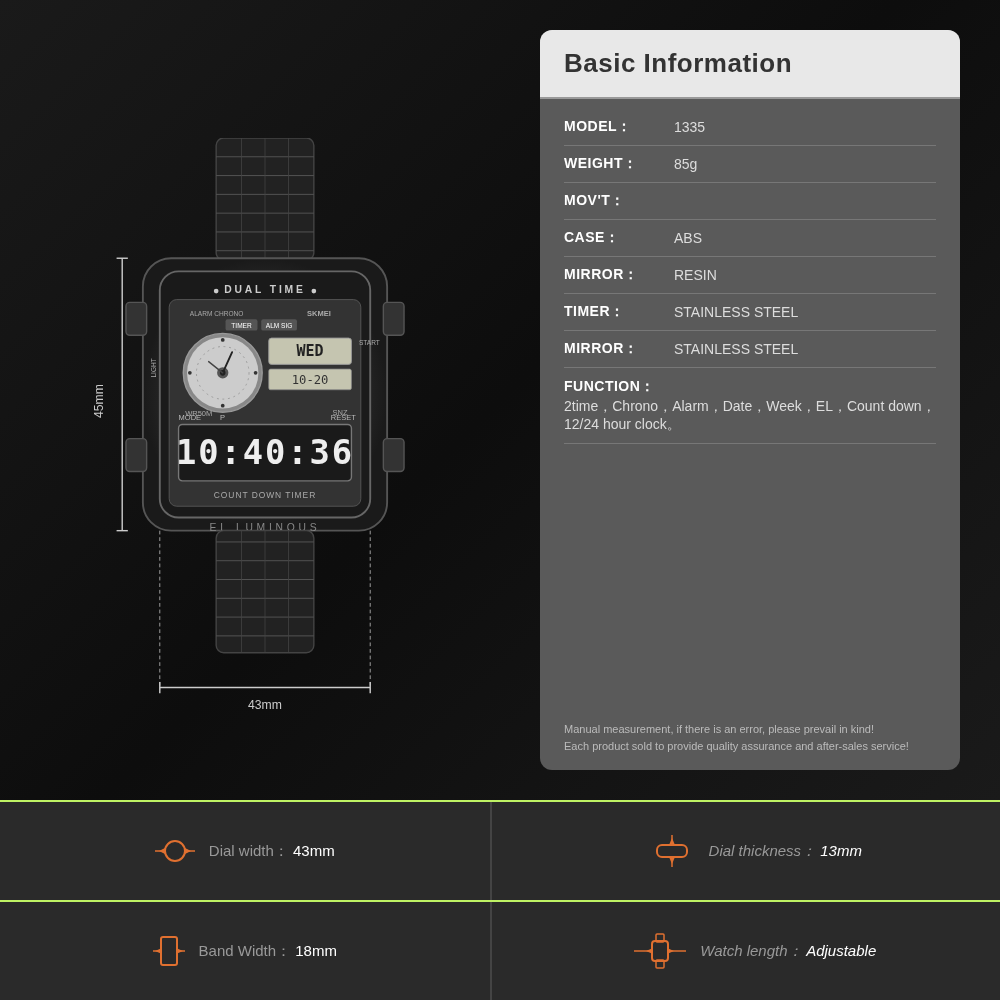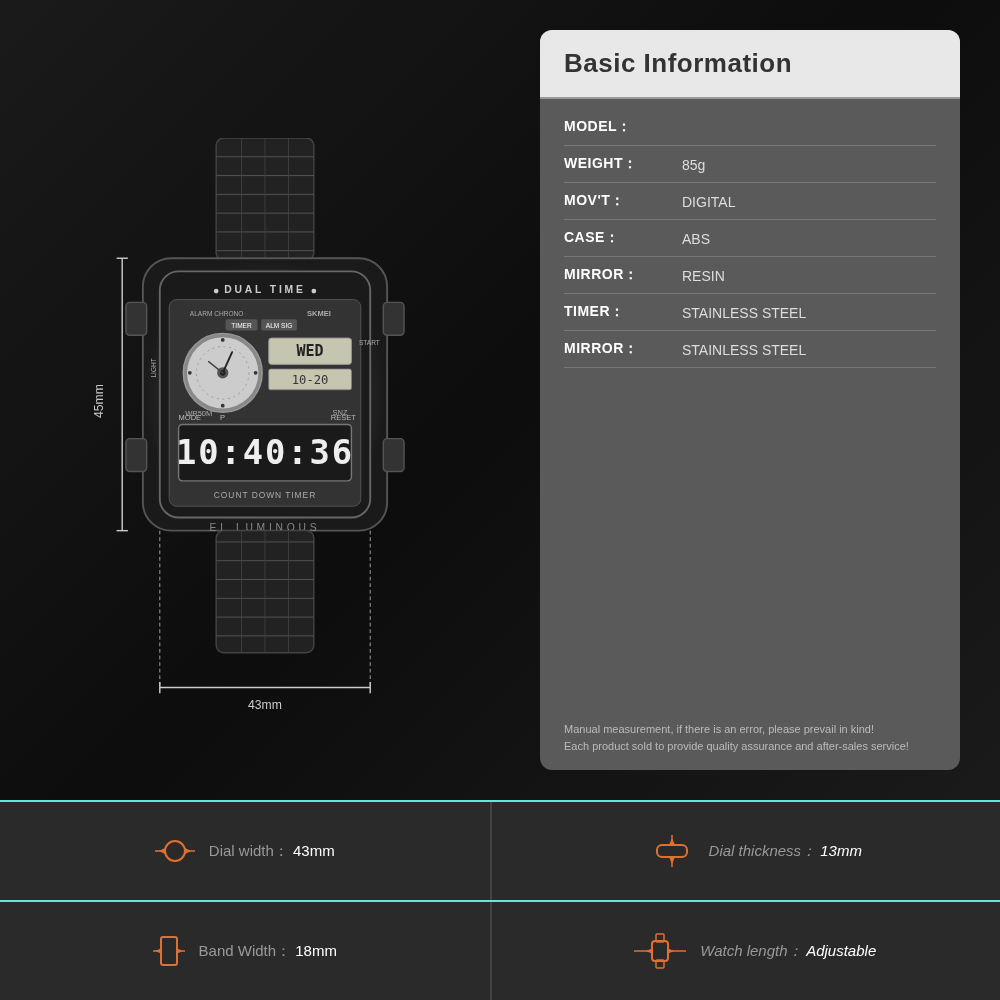--- a/index.html
+++ b/index.html
@@ -65,24 +65,23 @@
 
     .info-body {
       padding: 10px 24px 10px 24px;
       flex: 1;
       display: flex;
       flex-direction: column;
     }
 
     .info-row {
       display: flex;
-      align-items: flex-end;
+      align-items: center;
       padding: 9px 0;
       border-bottom: 1px solid #777;
-      gap: 8px;
     }
 
     .info-row:last-of-type {
       border-bottom: none;
     }
 
     .info-label {
       font-weight: bold;
       color: #fff;
       font-size: 14px;
@@ -127,21 +126,21 @@
       width: 100%;
       height: 200px;
       background: #2a2a2a;
       display: flex;
       flex-direction: column;
     }
 
     .specs-row {
       display: flex;
       flex: 1;
-      border-top: 2px solid #5eead4;
+      border-top: 2px solid #bef264;
       gap: 19px;
     }
 
     .spec-item {
       flex: 1;
       display: flex;
       align-items: center;
       justify-content: center;
       gap: 14px;
       padding: 0 20px;
@@ -315,46 +314,50 @@
   </div>
 
   <div class="info-panel">
     <div class="info-header">
       <div class="info-header-title">Basic Information</div>
     </div>
     <div class="info-body">
 
       <div class="info-row">
         <span class="info-label">MODEL：</span>
+        <span class="info-value">1335</span>
       </div>
       <div class="info-row">
         <span class="info-label">WEIGHT：</span>
         <span class="info-value">85g</span>
       </div>
       <div class="info-row">
         <span class="info-label">MOV'T：</span>
-        <span class="info-value">DIGITAL</span>
       </div>
       <div class="info-row">
         <span class="info-label">CASE：</span>
         <span class="info-value">ABS</span>
       </div>
       <div class="info-row">
         <span class="info-label">MIRROR：</span>
         <span class="info-value">RESIN</span>
       </div>
       <div class="info-row">
         <span class="info-label">TIMER：</span>
         <span class="info-value">STAINLESS STEEL</span>
       </div>
       <div class="info-row">
         <span class="info-label">MIRROR：</span>
         <span class="info-value">STAINLESS STEEL</span>
       </div>
 
+      <div class="info-function-row">
+        <span class="info-function-label">FUNCTION：</span>
+        <div class="info-function-value">2time，Chrono，Alarm，Date，Week，EL，Count down，12/24 hour clock。</div>
+      </div>
 
       <div class="info-disclaimer">
         <div>Manual measurement, if there is an error, please prevail in kind!</div>
         <div>Each product sold to provide quality assurance and after-sales service!</div>
       </div>
 
     </div>
   </div>
 </div>
 

